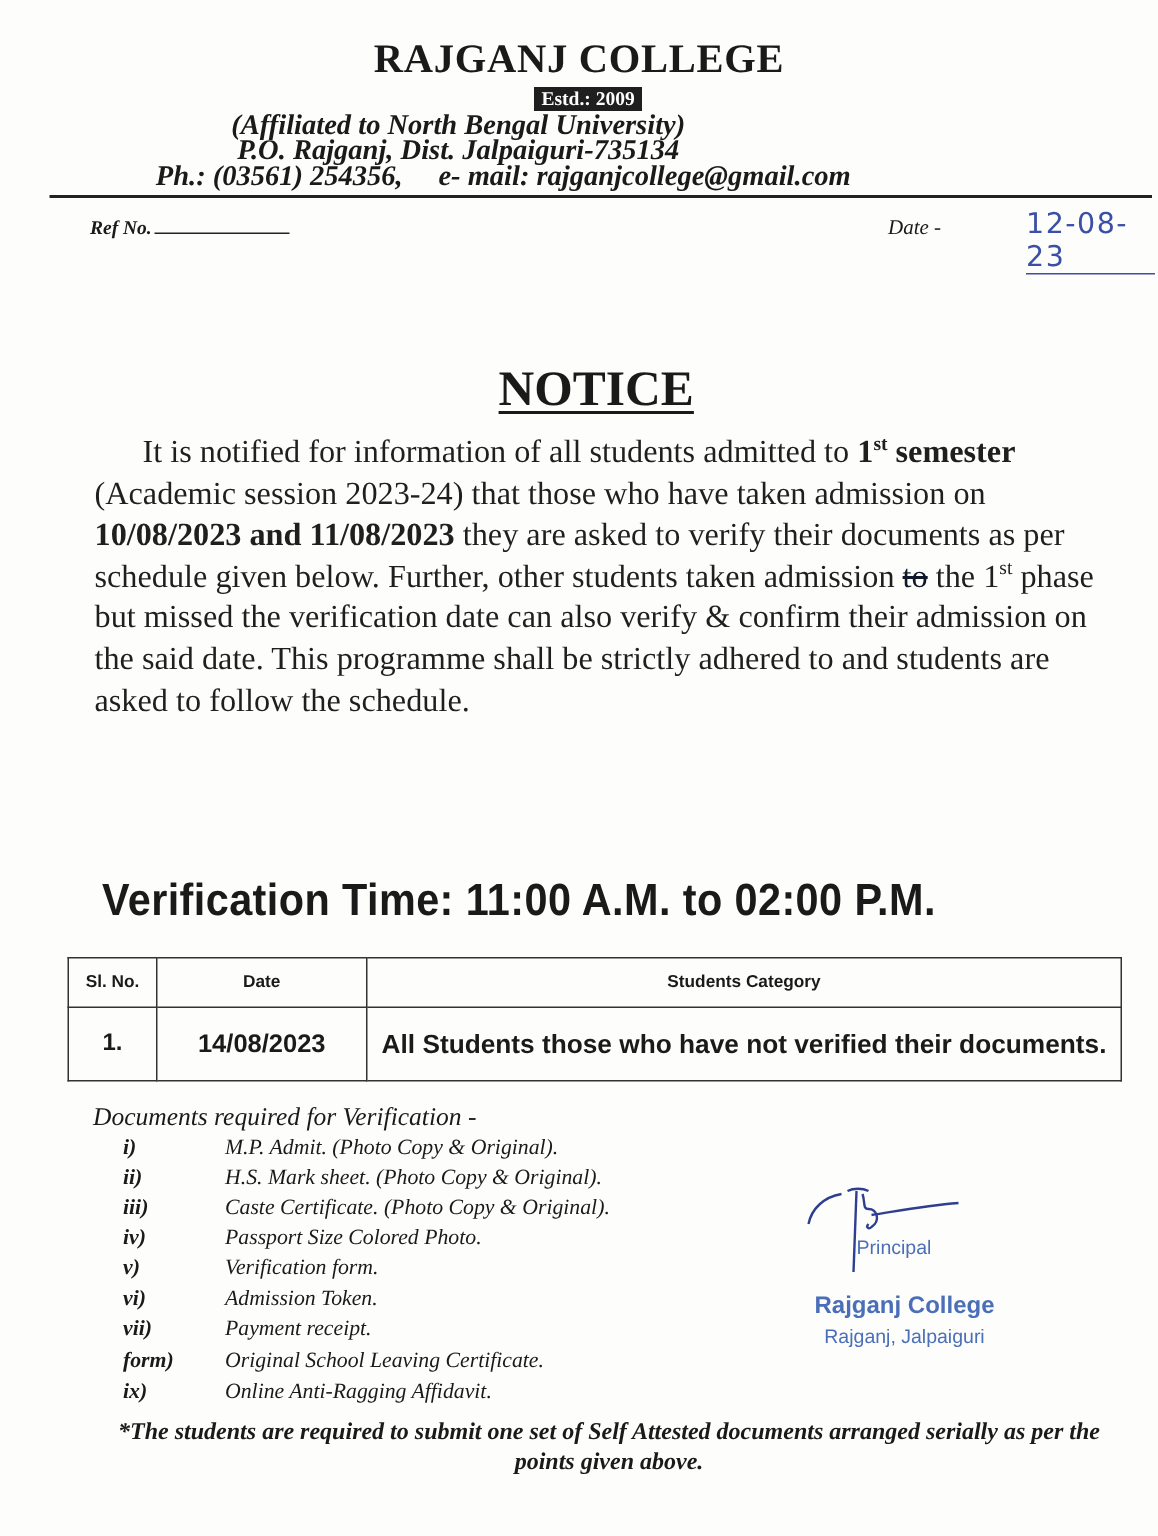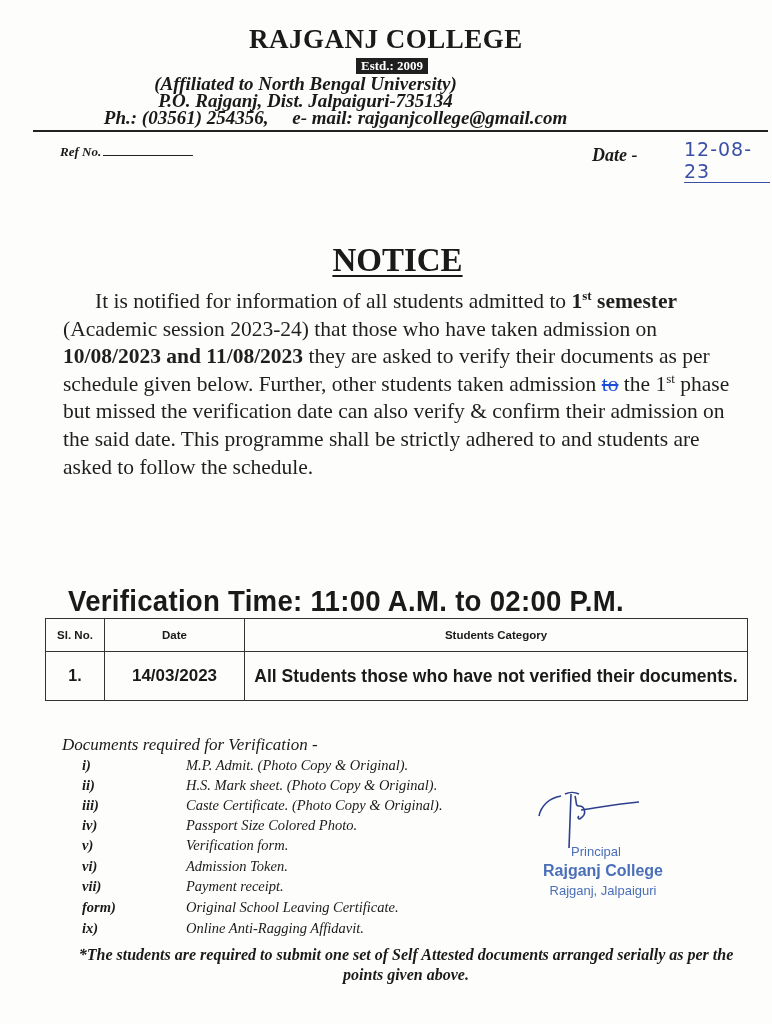--- a/index.html
+++ b/index.html
@@ -13,53 +13,53 @@
   #college-name { left: 0; width: 772px; top: 24px; text-align: center; font-size: 27px; font-weight: bold; letter-spacing: 0.5px; color: #1a1a1a; }
   #estd { left: 356px; top: 58px; background: #1f1f1f; color: #fff; font-size: 13px; font-weight: bold; padding: 0 5px; line-height: 16px; }
   .addr { left: 0; width: 611px; text-align: center; font-style: italic; font-weight: bold; font-size: 19px; }
   #affil { top: 73px; }
   #po { top: 90px; }
   #contact { top: 107px; left: 30px; }
   #top-rule { left: 33px; top: 130px; width: 735px; height: 2px; background: #222; }
 
   #ref { left: 60px; top: 143px; font-style: italic; font-weight: bold; font-size: 13px; }
   #ref-line { display: inline-block; width: 90px; border-bottom: 1px solid #222; height: 12px; vertical-align: baseline; margin-left: 2px; }
-  #date-label { left: 592px; top: 145px; font-style: italic; font-weight: bold; font-size: 18px; }
+  #date-label { left: 592px; top: 145px; font-style: italic; font-weight: normal; font-size: 14px; }
   #date-hand { left: 684px; top: 138px; font-family: "DejaVu Sans", sans-serif; font-size: 19px; color: #3a4fa6; border-bottom: 1px solid #3a4fa6; width: 86px; letter-spacing: 1px; }
 
   #notice-title { left: 0; width: 795px; top: 242px; text-align: center; font-size: 33px; font-weight: bold; text-decoration: underline; text-decoration-thickness: 2px; text-underline-offset: 4px; }
 
   #body-text { left: 63px; top: 288px; width: 675px; font-size: 21.5px; line-height: 27.6px; font-family: "Liberation Serif", "DejaVu Serif", serif; color: #1f1f1f; }
   #body-text p { margin: 0; text-indent: 32px; }
   #body-text b { font-weight: bold; }
   #body-text sup { font-size: 13px; line-height: 0; }
-  .hand-mark { color: #1d4ed8; }
+  .hand-mark { color: #0f172a; }
 
   #verif-time { left: 68px; top: 584px; font-size: 30px; font-weight: bold; letter-spacing: 0.3px; font-family: "Liberation Sans", "DejaVu Sans", sans-serif; transform: scaleX(0.92); transform-origin: left; }
 
-  #schedule-table { left: 45px; top: 618px; width: 703px; border-collapse: collapse; font-family: "Liberation Sans", "DejaVu Sans", sans-serif; }
+  #schedule-table { left: 45px; top: 638px; width: 703px; border-collapse: collapse; font-family: "Liberation Sans", "DejaVu Sans", sans-serif; }
   #schedule-table td, #schedule-table th { border: 1.3px solid #333; text-align: center; vertical-align: middle; padding: 0; }
   #schedule-table th { font-size: 11.5px; font-weight: bold; height: 32px; line-height: 13px; }
   #schedule-table td { height: 48px; font-weight: bold; }
   .col-sl { width: 58px; }
   .col-date { width: 139px; }
   .td-sl { font-size: 16px; }
   .td-date { font-size: 17px; }
   .td-cat { font-size: 17.5px; line-height: 22px; }
 
   #docs-title { left: 62px; top: 735px; font-size: 17px; font-weight: normal; font-style: italic; }
   .doc-row { left: 0; height: 20px; font-size: 14.5px; font-style: italic; }
   .doc-num { position: absolute; left: 82px; font-weight: bold; }
-  .doc-text { position: absolute; left: 150px; white-space: nowrap; margin-left: 36px; }
+  .doc-text { position: absolute; left: 150px; white-space: nowrap; }
 
   #footnote { left: 61px; top: 945px; width: 690px; font-size: 16px; font-weight: bold; font-style: italic; line-height: 20px; }
 
   #signature { left: 535px; top: 788px; width: 110px; height: 70px; }
   .sig-text { left: 518px; width: 170px; text-align: center; color: #4a6fb8; font-family: "Liberation Sans", "DejaVu Sans", sans-serif; }
-  #sig-principal { top: 844px; font-size: 13px; left: 536px; }
+  #sig-principal { top: 824px; font-size: 13px; left: 536px; }
   #sig-college { top: 862px; font-size: 16px; font-weight: bold; }
   #sig-place { top: 883px; font-size: 13px; }
 </style>
 </head>
 <body>
 
 <div id="college-name" class="abs serif">RAJGANJ COLLEGE</div>
 <div id="estd" class="abs serif">Estd.: 2009</div>
 <div id="affil" class="abs addr serif">(Affiliated to North Bengal University)</div>
 <div id="po" class="abs addr serif">P.O. Rajganj, Dist. Jalpaiguri-735134</div>
@@ -88,21 +88,21 @@
   <thead>
     <tr>
       <th class="col-sl">Sl. No.</th>
       <th class="col-date">Date</th>
       <th>Students Category</th>
     </tr>
   </thead>
   <tbody>
     <tr>
       <td class="td-sl">1.</td>
-      <td class="td-date">14/03/2023</td>
+      <td class="td-date">14/08/2023</td>
       <td class="td-cat">All Students those who have not verified their documents.</td>
     </tr>
   </tbody>
 </table>
 
 <div id="docs-title" class="abs serif">Documents required for Verification -</div>
 <div class="abs doc-row serif" style="top:757px">
     <span class="doc-num">i)</span>
     <span class="doc-text">M.P. Admit. (Photo Copy &amp; Original).</span>
   </div>

